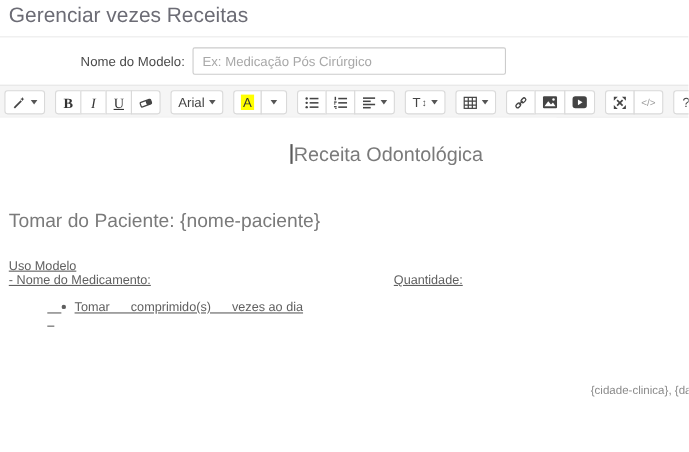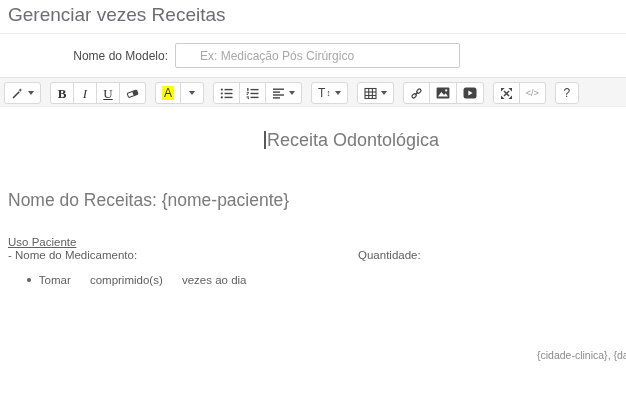--- a/index.html
+++ b/index.html
@@ -6,21 +6,21 @@
   body{
     width:626px;height:411px;position:relative;overflow:hidden;
     background:#ffffff;font-family:"Liberation Sans",sans-serif;
   }
   
   .page-title{position:absolute;left:8px;top:4px;font-size:19px;color:#6c6c75;font-weight:400;}
   .divider{position:absolute;top:33px;left:0;width:626px;height:0;border-top:1px solid #eaeaea;}
   
   .model-label{position:absolute;left:0;top:49px;width:168px;text-align:right;font-size:12px;font-weight:normal;color:#4a4a4a;}
   .model-input{position:absolute;left:175px;top:43px;width:285px;height:25px;box-sizing:border-box;
-    border:1px solid #cccccc;border-radius:2px;padding:0 24px;font-size:12px;color:#555;outline:none;
+    border:1px solid #cccccc;border-radius:2px;padding:0 8px;font-size:12px;color:#555;outline:none;
     font-family:"Liberation Sans",sans-serif;}
   .model-input::placeholder{color:#a8a8a8;}
   
   .toolbar{position:absolute;top:77px;left:0;width:626px;height:30px;background:#f5f5f5;
     border-top:1px solid #e7e7e7;border-bottom:1px solid #efefef;box-sizing:border-box;
     display:flex;align-items:flex-start;gap:9px;padding:4px 0 0 4px;}
   .btn-group{display:inline-flex;}
   .btn{height:22px;min-width:24px;background:#fff;border:1px solid #d9d9d9;padding:0 6px;
     display:inline-flex;align-items:center;justify-content:center;font-size:12px;color:#444;
     box-sizing:border-box;cursor:pointer;font-family:"Liberation Sans",sans-serif;border-radius:0;}
@@ -37,25 +37,25 @@
   .t-height{font-size:12px;color:#444;}
   .t-arrow{font-size:9px;color:#444;margin-left:1px;}
   .codeview-txt{font-size:9px;color:#9a9a9a;letter-spacing:0;}
   .help-txt{font-size:12px;color:#444;}
   .icon-svg{display:block;}
   
   .editor{position:absolute;top:107px;left:0;width:506px;height:304px;background:#fff;cursor:text;}
   .text-cursor{position:absolute;left:264px;top:24px;width:2px;height:18px;background:#5a5a5a;}
   .doc-heading{position:absolute;left:267px;top:23px;font-size:18px;color:#7a7a7a;}
   .doc-patient{position:absolute;left:8px;top:83px;font-size:17.5px;color:#7a7a7a;}
-  .doc-small{font-size:11.5px;color:#5f5f5f;white-space:pre-wrap;}
+  .doc-small{font-size:11.5px;color:#5f5f5f;white-space:pre-wrap;text-decoration:underline;}
   .doc-usage{position:absolute;left:8px;top:129px;text-decoration:underline;}
   .doc-med{position:absolute;left:8px;top:142px;}
   .doc-qty{position:absolute;left:358px;top:142px;text-align:center;}
-  .doc-bullet-row1{position:absolute;left:14px;top:155px;}
+  .doc-bullet-row1{position:absolute;left:43px;top:155px;}
   .doc-bullet-row2{position:absolute;left:25px;top:168px;}
   .bullet-dot{display:inline-block;width:4px;height:4px;border-radius:50%;background:#5f5f5f;
     vertical-align:middle;margin-right:8px;margin-bottom:2px;}
   .doc-footer{position:absolute;left:537px;top:242px;font-size:10.5px;color:#8b8b8b;white-space:nowrap;}
 </style>
 </head>
 <body>
 
 <div class="page-title">Gerenciar vezes Receitas</div>
 <div class="divider"></div>
@@ -92,20 +92,26 @@
         <svg class="icon-svg" width="13" height="13" viewBox="0 0 13 13">
           <g transform="rotate(-20 6.5 6.5)">
             <rect x="1.5" y="4.6" width="10" height="4.4" rx="1" fill="none" stroke="#444" stroke-width="1.1"></rect>
             <rect x="6.8" y="4.6" width="4.7" height="4.4" rx="1" fill="#444"></rect>
           </g>
         </svg>
       </span>
     </button>
   </div>
 
+  <div class="btn-group">
+    <button class="btn">
+      <span>Arial</span>
+      <span class="caret"></span>
+    </button>
+  </div>
 
   <div class="btn-group">
     <button class="btn">
       <span class="color-a" style="background-color: rgb(255, 255, 0);">A</span>
     </button>
     <button class="btn">
       <span class="caret" style="margin-left:0"></span>
     </button>
   </div>
 
@@ -225,21 +231,21 @@
     <button class="btn">
       <span class="help-txt">?</span>
     </button>
   </div>
 
 </div>
 
 <div class="editor">
   <span class="text-cursor"></span>
   <div class="doc-heading">Receita Odontológica</div>
-  <div class="doc-patient">Nome do Receitas: {nome-paciente}</div>
-  <div class="doc-small doc-usage">Uso Paciente</div>
+  <div class="doc-patient">Tomar do Paciente: {nome-paciente}</div>
+  <div class="doc-small doc-usage">Uso Modelo</div>
   <div class="doc-small doc-med">- Nome do Medicamento:</div>
   <div class="doc-small doc-qty">Quantidade:</div>
   <div class="doc-small doc-bullet-row1">
     <span class="bullet-dot"></span><span>Tomar      comprimido(s)      vezes ao dia</span>
   </div>
   <div class="doc-footer">{cidade-clinica}, {da</div>
 </div>
 
 </body></html>

